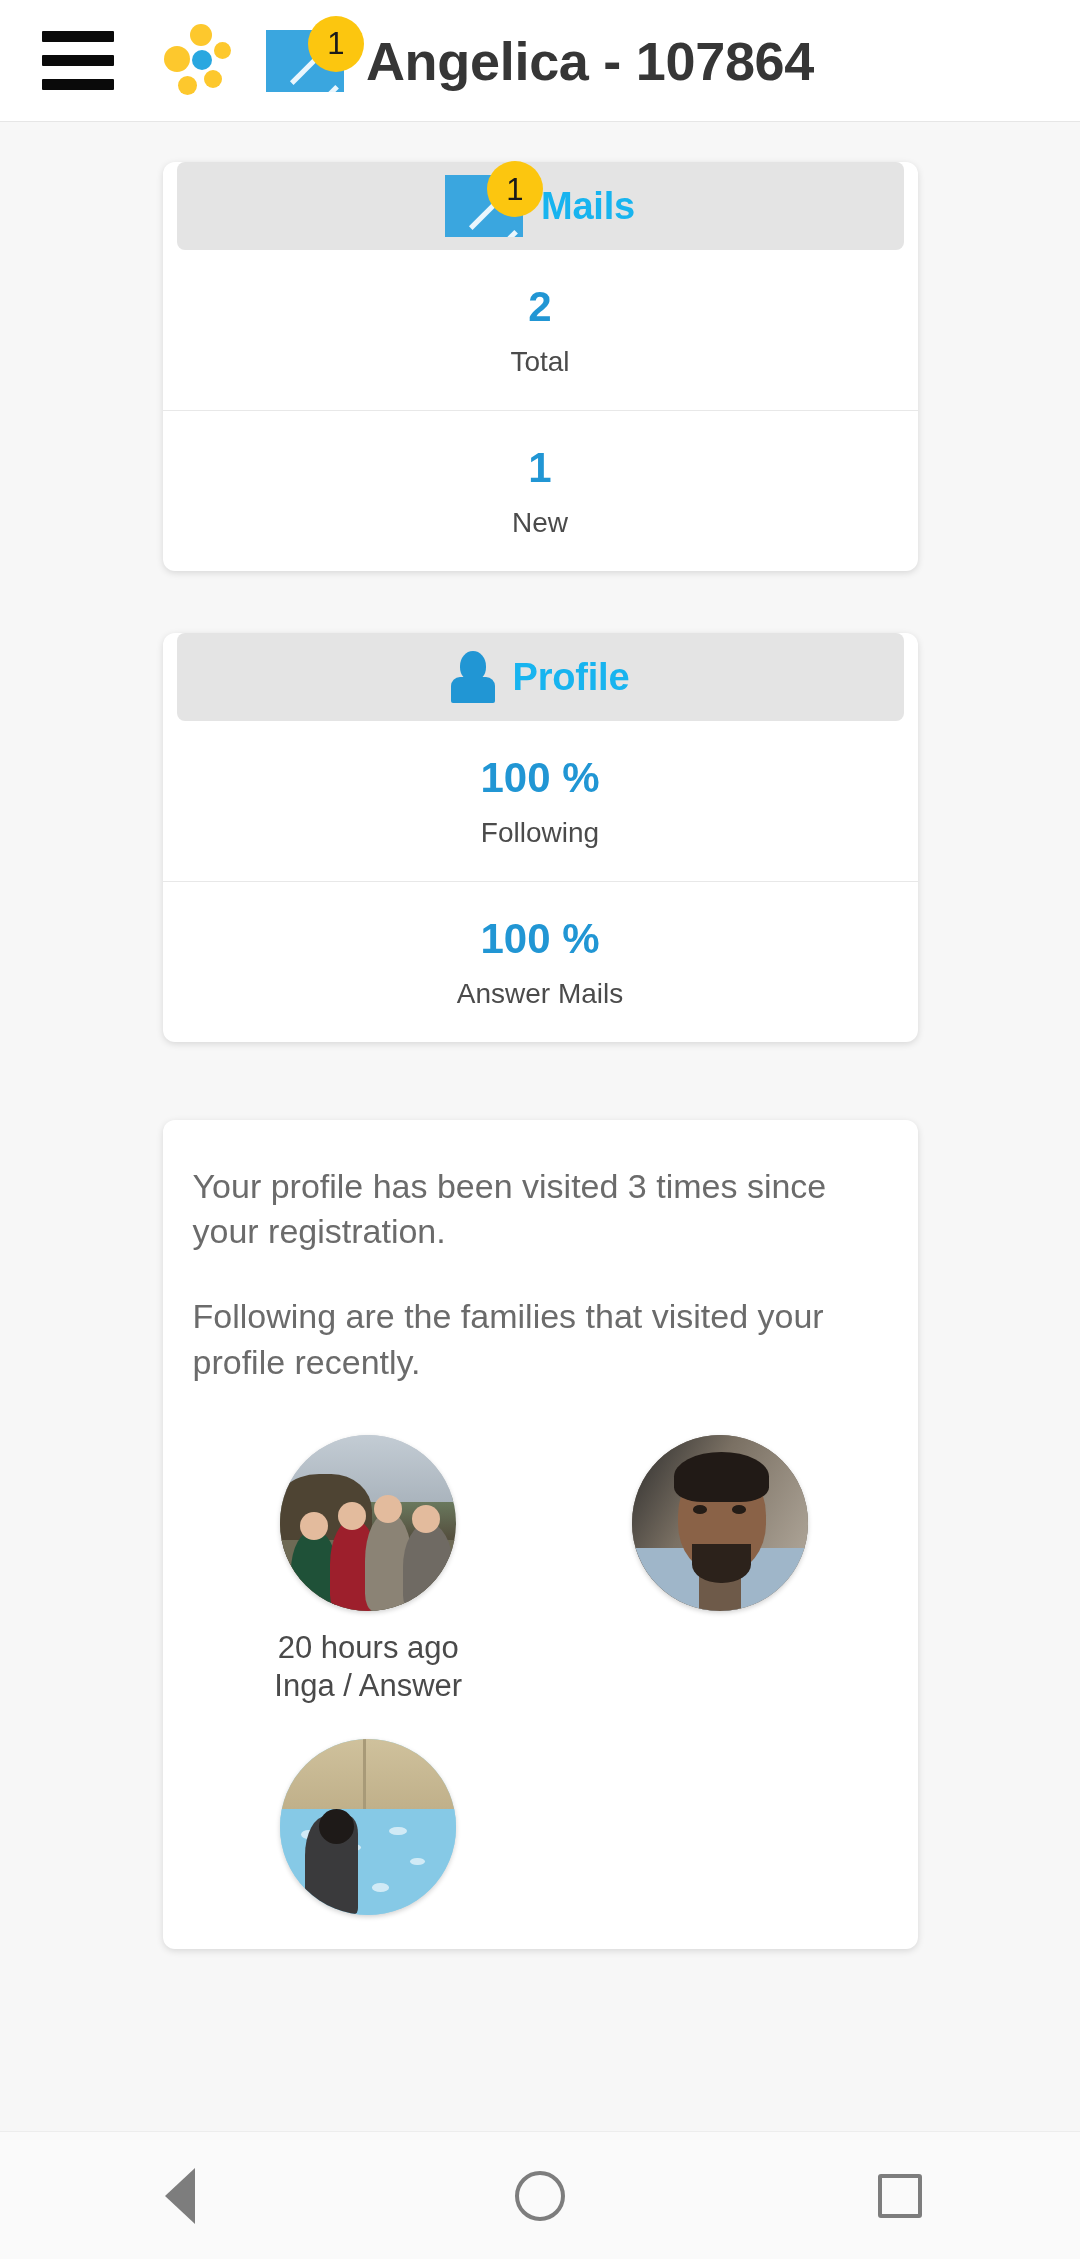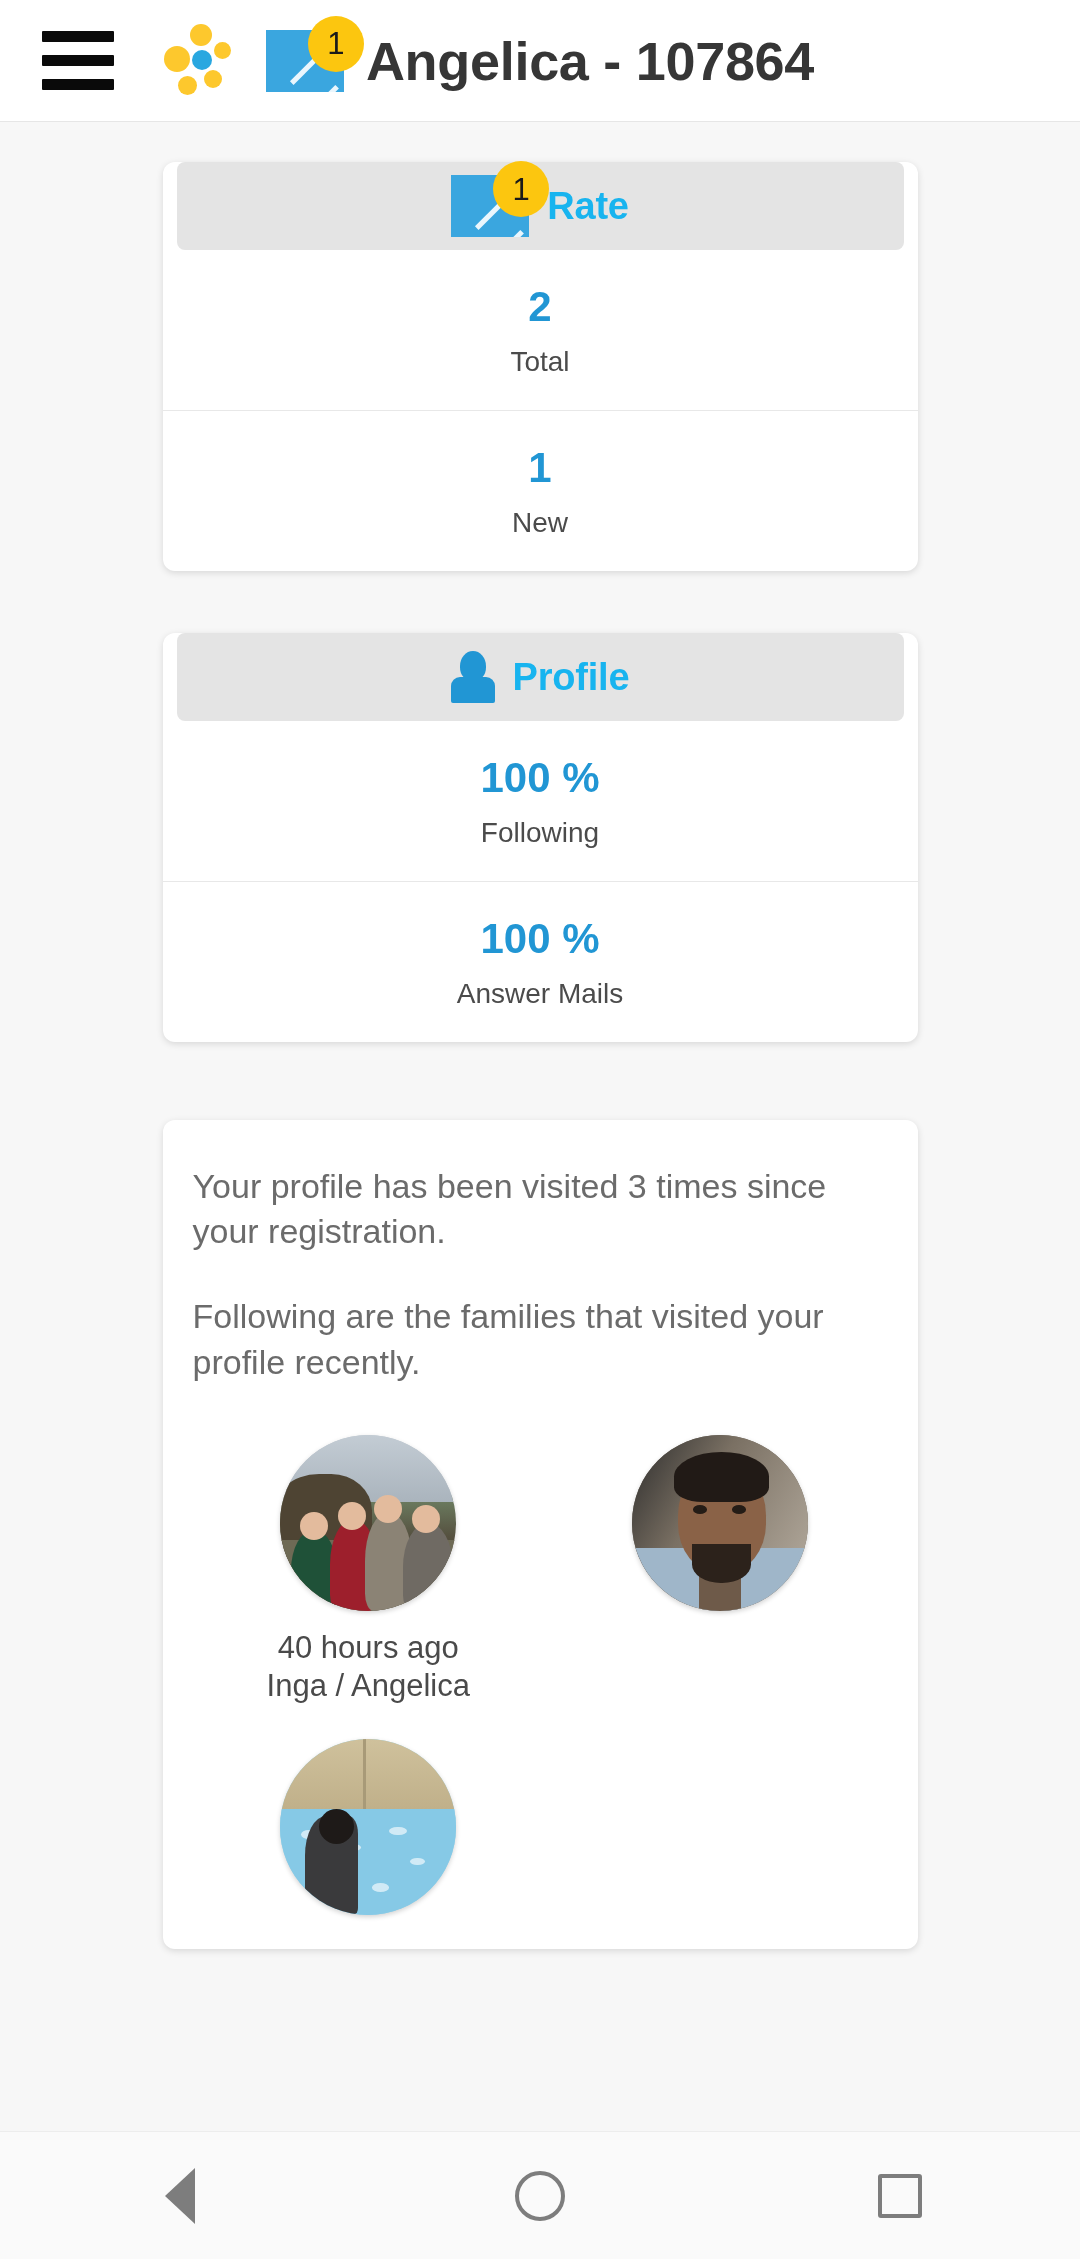--- a/index.html
+++ b/index.html
@@ -234,21 +234,21 @@
 </div>
 
 <div class="content">
 
   <div class="card first">
     <div class="card-head">
       <span class="env-wrap">
         <span class="env"></span>
         <span class="badge">1</span>
       </span>
-      <span class="card-head-title">Rate</span>
+      <span class="card-head-title">Mails</span>
     </div>
 
     <div class="stat">
       <div class="stat-value">2</div>
       <div class="stat-label">Total</div>
     </div>
     <div class="stat">
       <div class="stat-value">1</div>
       <div class="stat-label">New</div>
     </div>
@@ -288,22 +288,22 @@
             <span class="p p1"></span>
               <span class="p p2"></span>
               <span class="p p3"></span>
               <span class="p p4"></span>
             <span class="h h1"></span>
               <span class="h h2"></span>
               <span class="h h3"></span>
               <span class="h h4"></span>
           </div>
           <div class="visitor-meta">
-            <div>40 hours ago</div>
-            <div>Inga / Angelica</div>
+            <div>20 hours ago</div>
+            <div>Inga / Answer</div>
           </div>
         </div>
 
         <div class="visitor">
           <div class="avatar av-man">
             <span class="m-bg"></span>
               <span class="m-shirt"></span>
               <span class="m-face"></span>
             <span class="m-hair"></span>
               <span class="m-eye l"></span>

